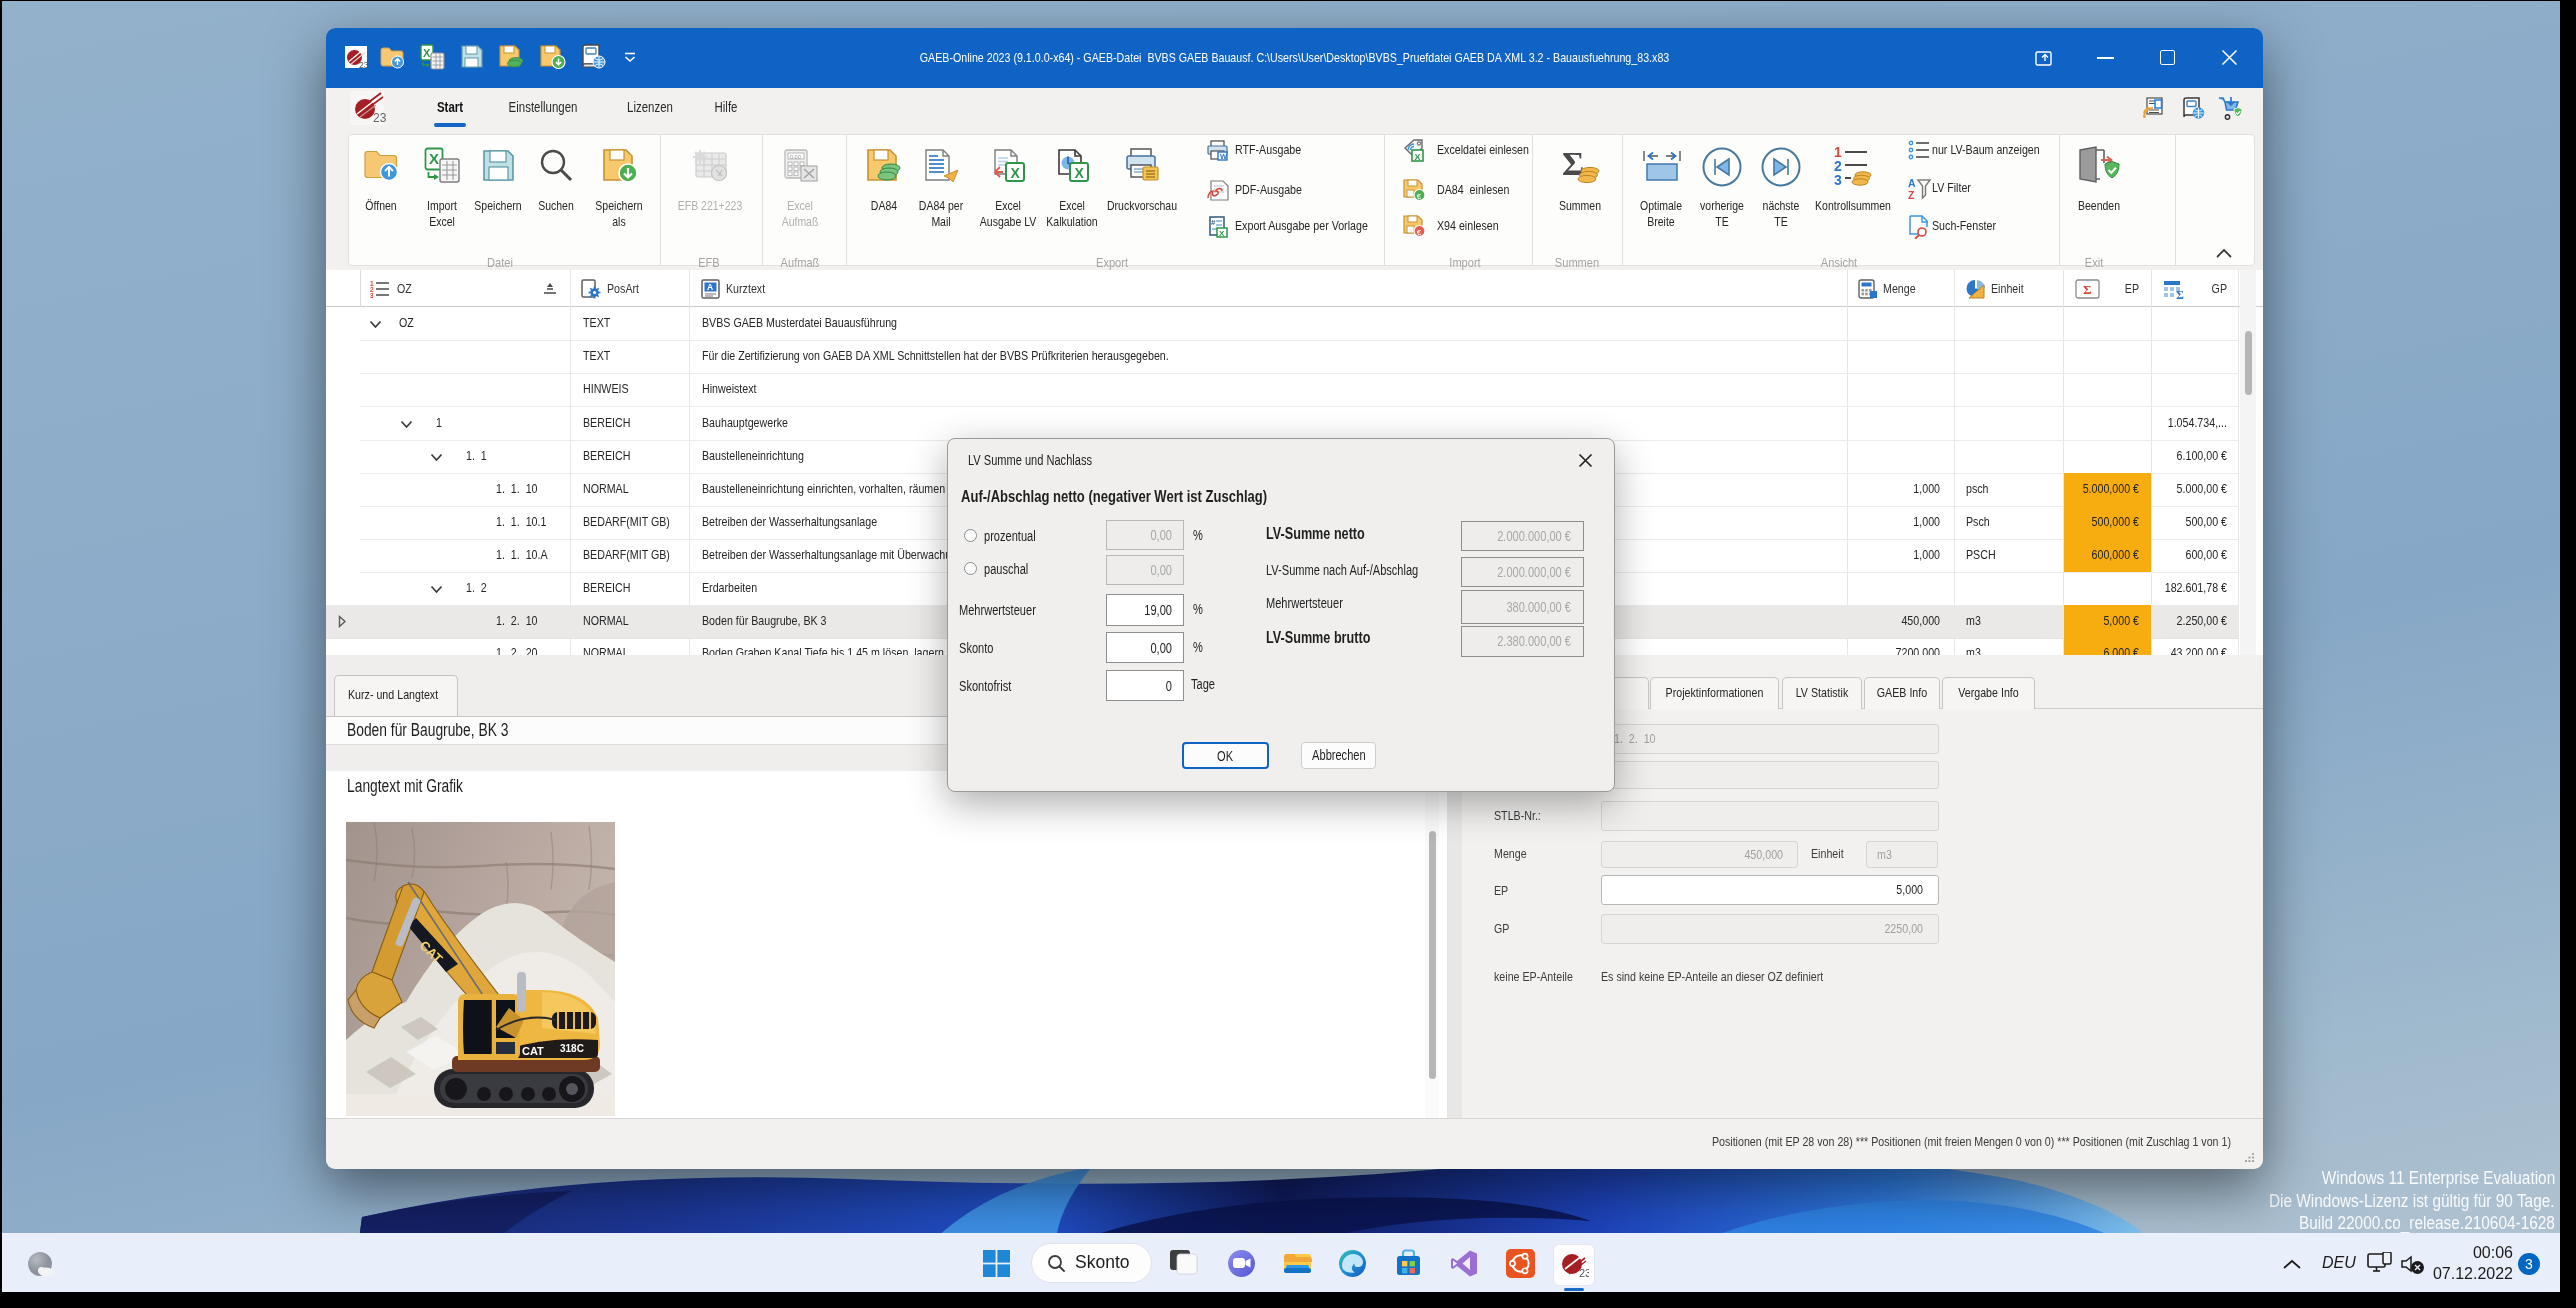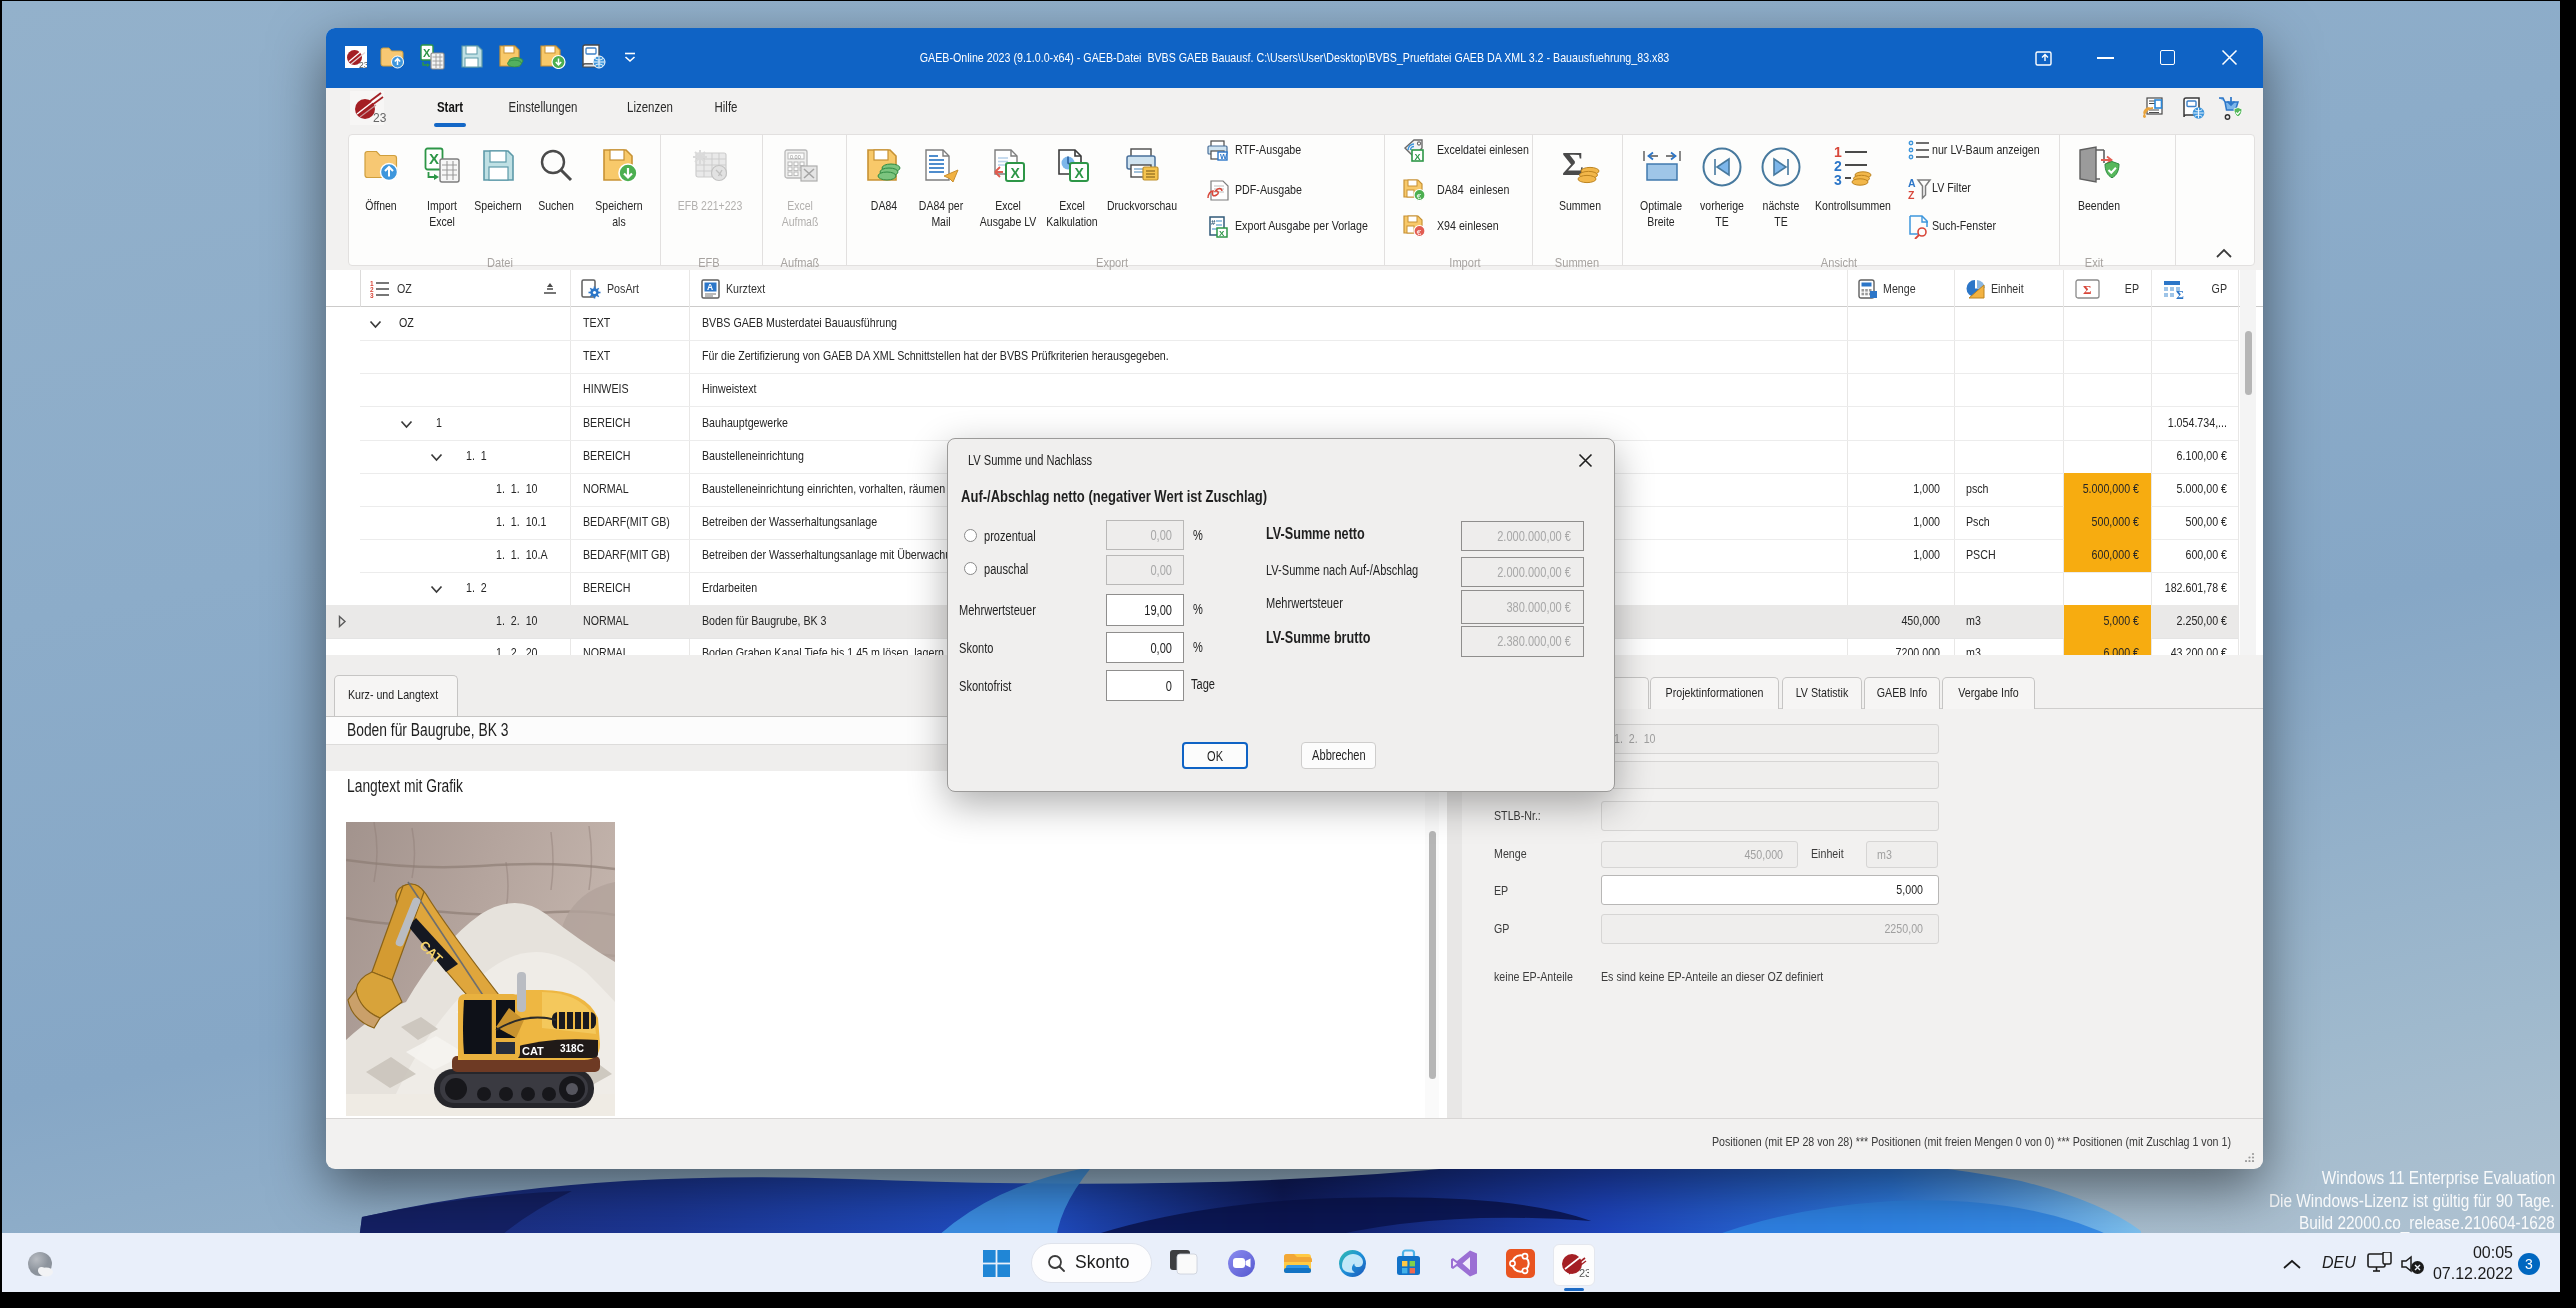--- a/index.html
+++ b/index.html
@@ -803,21 +803,21 @@
     <div class="abs" style="left:158px;top:193px;width:78px;height:31px;background:#fff;border:1px solid #8f8e8d;"></div>
     <div class="abs tr" style="left:164px;top:201px;width:60px;text-align:right;">0,00</div>
     <div class="abs tl" style="left:245px;top:200px;">%</div>
     <div class="abs tl" style="left:318px;top:190px;font-size:16px;font-weight:bold;">LV-Summe brutto</div>
     <div class="abs" style="left:513px;top:187px;width:123px;height:31px;background:#eeedec;border:1px solid #8f8e8d;"></div>
     <div class="abs tr" style="left:519px;top:194px;width:104px;text-align:right;color:#a8a8a8;">2.380.000,00 €</div>
     <div class="abs tl" style="left:11px;top:239px;">Skontofrist</div>
     <div class="abs" style="left:158px;top:231px;width:78px;height:31px;background:#fff;border:1px solid #8f8e8d;"></div>
     <div class="abs tr" style="left:164px;top:239px;width:60px;text-align:right;">0</div>
     <div class="abs tl" style="left:243px;top:237px;">Tage</div>
-    <div class="abs" style="left:234px;top:303px;width:66px;height:27px;background:#fcfcfc;border:2px solid #0f63c5;border-radius:4px;text-align:center;line-height:24px;"><span class="tc" style="display:inline-block">OK</span></div>
+    <div class="abs" style="left:234px;top:303px;width:87px;height:27px;background:#fcfcfc;border:2px solid #0f63c5;border-radius:4px;text-align:center;line-height:24px;"><span class="tc" style="display:inline-block">OK</span></div>
     <div class="abs" style="left:353px;top:303px;width:75px;height:27px;background:#fcfcfc;border:1px solid #cecdcc;border-radius:4px;text-align:center;line-height:25px;"><span class="tc" style="display:inline-block">Abbrechen</span></div>
   </div>
 
   <div id="taskbar">
 
     <svg class="abs" style="left:24px;top:18px" width="30" height="30" viewBox="0 0 30 30">
       <defs>
           <radialGradient id="wgt" cx="0.35" cy="0.3">
             <stop offset="0" stop-color="#b8bcc2"></stop>
             <stop offset="1" stop-color="#8c939c"></stop>
@@ -918,18 +918,18 @@
       <rect x="1" y="2" width="17" height="13" rx="1.5" fill="none" stroke="#1b1b1b" stroke-width="1.6"></rect>
       <line x1="6" y1="19" x2="13" y2="19" stroke="#1b1b1b" stroke-width="1.6"></line>
       <line x1="9.5" y1="15" x2="9.5" y2="19" stroke="#1b1b1b" stroke-width="1.6"></line>
       <rect x="16" y="0" width="8" height="12" rx="1.5" fill="#eef2f9" stroke="#1b1b1b" stroke-width="1.5"></rect>
     </svg>
     <svg class="abs" style="left:2398px;top:20px" width="26" height="22" viewBox="0 0 26 22">
       <path d="M2 8 h4 l5-4 v14 l-5-4 H2 Z" fill="none" stroke="#1b1b1b" stroke-width="1.5"></path>
       <circle cx="17.5" cy="14.5" r="6.5" fill="#1b1b1b"></circle>
       <path d="M15 12 l5 5 M20 12 l-5 5" stroke="#eef2f9" stroke-width="1.4"></path>
     </svg>
-    <div class="trayt" style="left:2431px;top:11px;width:80px;text-align:right;">00:05</div>
+    <div class="trayt" style="left:2431px;top:11px;width:80px;text-align:right;">00:06</div>
     <div class="trayt" style="left:2424px;top:32px;width:87px;text-align:right;">07.12.2022</div>
     <div class="abs" style="left:2516px;top:20px;width:22px;height:22px;border-radius:50%;background:#0067c0;color:#fff;font-size:14px;text-align:center;line-height:22px;">3</div>
   </div>
 </div>
 
 
 </body></html>

